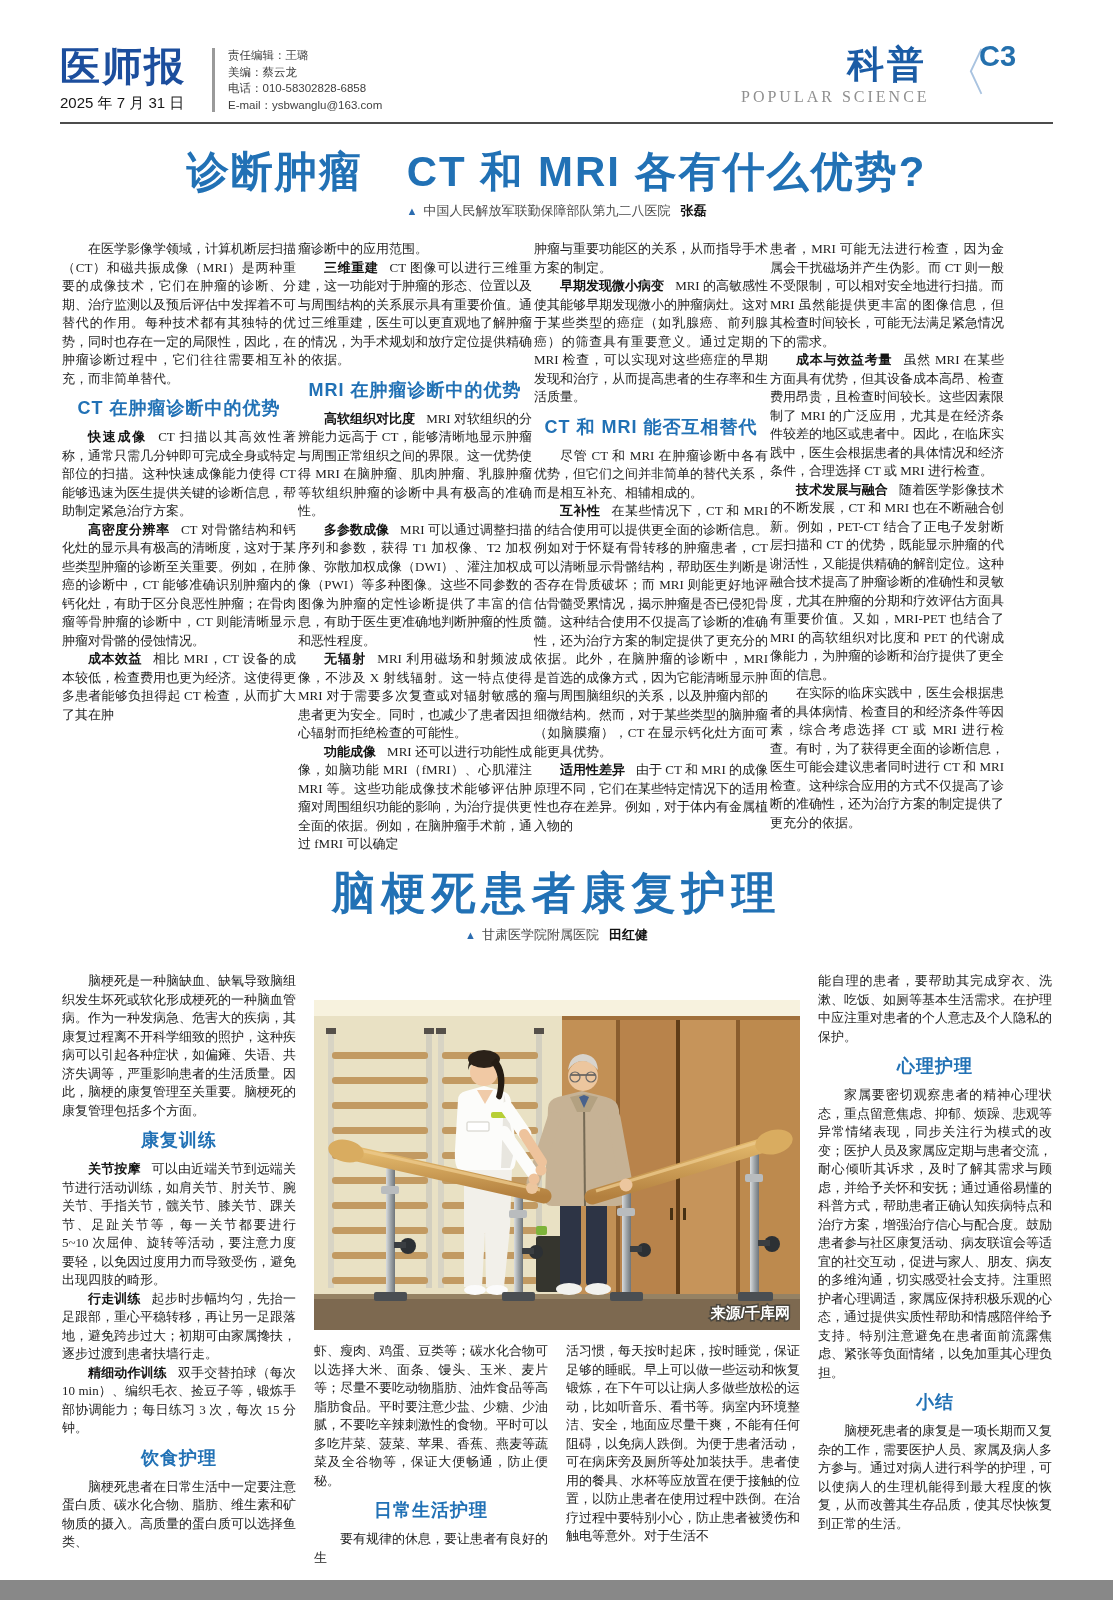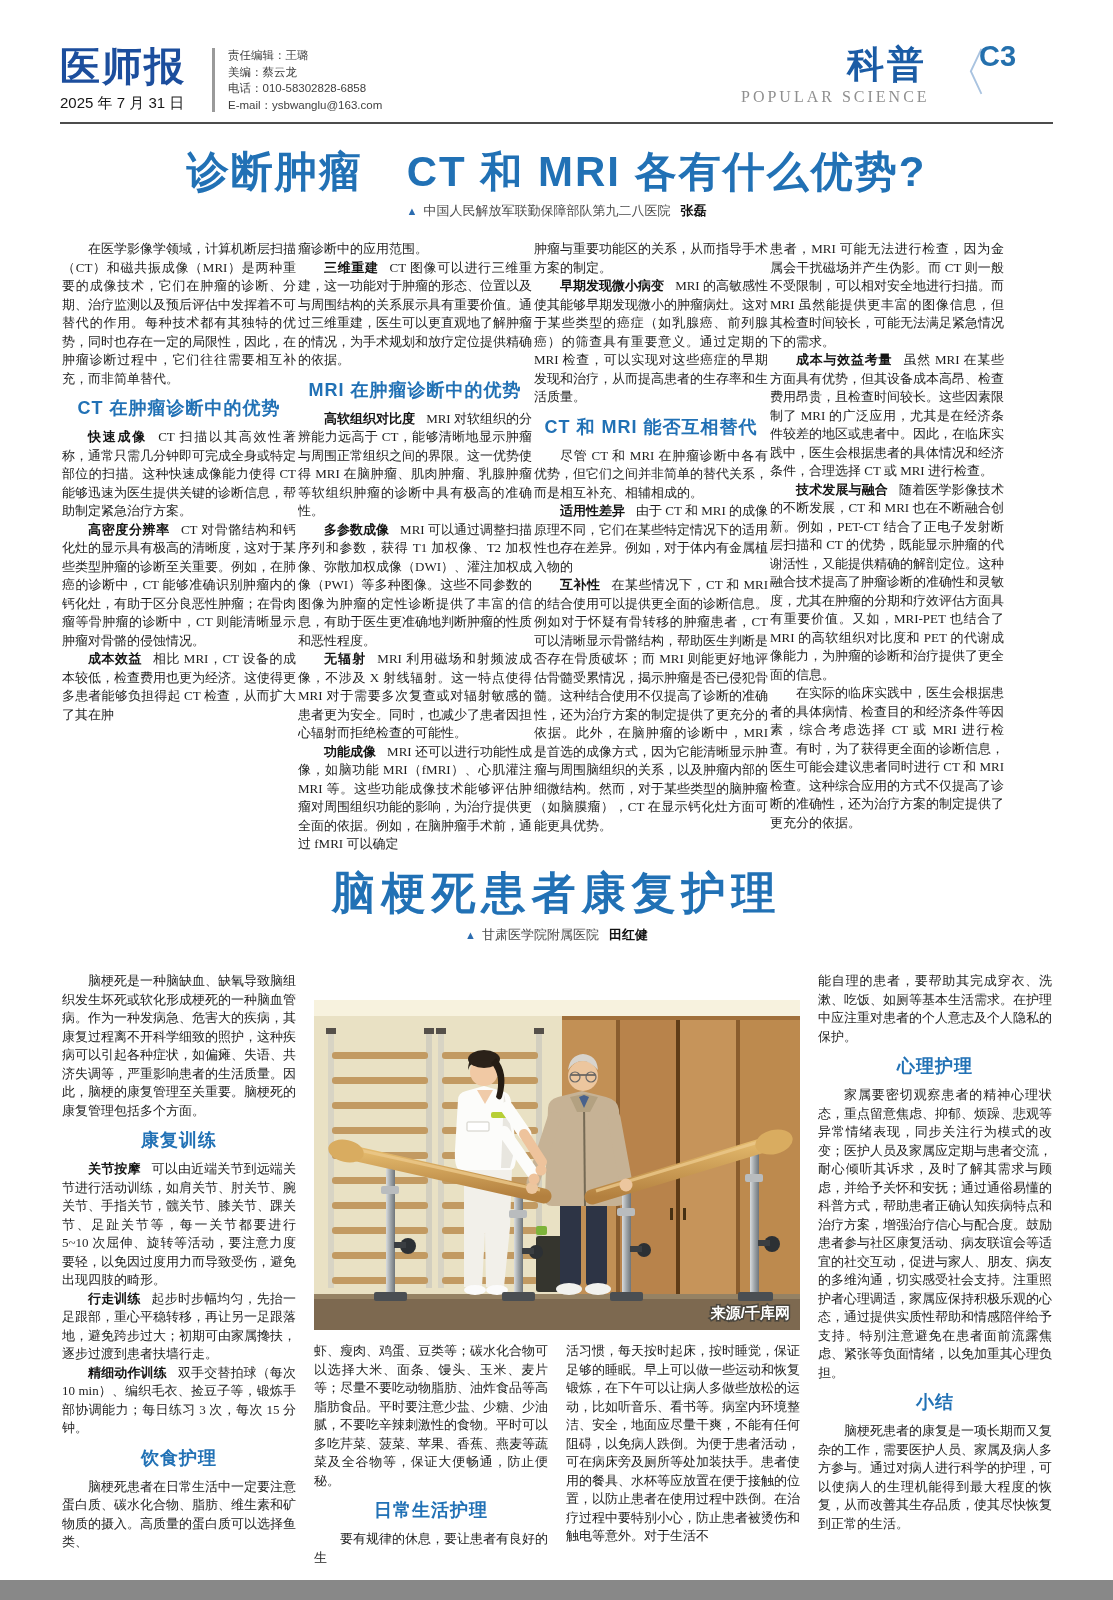--- a/index.html
+++ b/index.html
@@ -96,22 +96,22 @@
         <p class="para"><span class="lead">高软组织对比度</span>MRI 对软组织的分辨能力远高于 CT，能够清晰地显示肿瘤与周围正常组织之间的界限。这一优势使得 MRI 在脑肿瘤、肌肉肿瘤、乳腺肿瘤等软组织肿瘤的诊断中具有极高的准确性。</p>
         <p class="para"><span class="lead">多参数成像</span>MRI 可以通过调整扫描序列和参数，获得 T1 加权像、T2 加权像、弥散加权成像（DWI）、灌注加权成像（PWI）等多种图像。这些不同参数的图像为肿瘤的定性诊断提供了丰富的信息，有助于医生更准确地判断肿瘤的性质和恶性程度。</p>
         <p class="para"><span class="lead">无辐射</span>MRI 利用磁场和射频波成像，不涉及 X 射线辐射。这一特点使得 MRI 对于需要多次复查或对辐射敏感的患者更为安全。同时，也减少了患者因担心辐射而拒绝检查的可能性。</p>
         <p class="para"><span class="lead">功能成像</span>MRI 还可以进行功能性成像，如脑功能 MRI（fMRI）、心肌灌注 MRI 等。这些功能成像技术能够评估肿瘤对周围组织功能的影响，为治疗提供更全面的依据。例如，在脑肿瘤手术前，通过 fMRI 可以确定</p>
       </div>
     <div class="col">
         <p class="para cont">肿瘤与重要功能区的关系，从而指导手术方案的制定。</p>
         <p class="para"><span class="lead">早期发现微小病变</span>MRI 的高敏感性使其能够早期发现微小的肿瘤病灶。这对于某些类型的癌症（如乳腺癌、前列腺癌）的筛查具有重要意义。通过定期的 MRI 检查，可以实现对这些癌症的早期发现和治疗，从而提高患者的生存率和生活质量。</p>
         <div class="col-heading">CT 和 MRI 能否互相替代</div>
         <p class="para">尽管 CT 和 MRI 在肿瘤诊断中各有优势，但它们之间并非简单的替代关系，而是相互补充、相辅相成的。</p>
+        <p class="para"><span class="lead">互补性</span>在某些情况下，CT 和 MRI 的结合使用可以提供更全面的诊断信息。例如对于怀疑有骨转移的肿瘤患者，CT 可以清晰显示骨骼结构，帮助医生判断是否存在骨质破坏；而 MRI 则能更好地评估骨髓受累情况，揭示肿瘤是否已侵犯骨髓。这种结合使用不仅提高了诊断的准确性，还为治疗方案的制定提供了更充分的依据。此外，在脑肿瘤的诊断中，MRI 是首选的成像方式，因为它能清晰显示肿瘤与周围脑组织的关系，以及肿瘤内部的细微结构。然而，对于某些类型的脑肿瘤（如脑膜瘤），CT 在显示钙化灶方面可能更具优势。</p>
         <p class="para"><span class="lead">适用性差异</span>由于 CT 和 MRI 的成像原理不同，它们在某些特定情况下的适用性也存在差异。例如，对于体内有金属植入物的</p>
-        <p class="para"><span class="lead">互补性</span>在某些情况下，CT 和 MRI 的结合使用可以提供更全面的诊断信息。例如对于怀疑有骨转移的肿瘤患者，CT 可以清晰显示骨骼结构，帮助医生判断是否存在骨质破坏；而 MRI 则能更好地评估骨髓受累情况，揭示肿瘤是否已侵犯骨髓。这种结合使用不仅提高了诊断的准确性，还为治疗方案的制定提供了更充分的依据。此外，在脑肿瘤的诊断中，MRI 是首选的成像方式，因为它能清晰显示肿瘤与周围脑组织的关系，以及肿瘤内部的细微结构。然而，对于某些类型的脑肿瘤（如脑膜瘤），CT 在显示钙化灶方面可能更具优势。</p>
       </div>
     <div class="col">
         <p class="para cont">患者，MRI 可能无法进行检查，因为金属会干扰磁场并产生伪影。而 CT 则一般不受限制，可以相对安全地进行扫描。而 MRI 虽然能提供更丰富的图像信息，但其检查时间较长，可能无法满足紧急情况下的需求。</p>
         <p class="para"><span class="lead">成本与效益考量</span>虽然 MRI 在某些方面具有优势，但其设备成本高昂、检查费用昂贵，且检查时间较长。这些因素限制了 MRI 的广泛应用，尤其是在经济条件较差的地区或患者中。因此，在临床实践中，医生会根据患者的具体情况和经济条件，合理选择 CT 或 MRI 进行检查。</p>
         <p class="para"><span class="lead">技术发展与融合</span>随着医学影像技术的不断发展，CT 和 MRI 也在不断融合创新。例如，PET-CT 结合了正电子发射断层扫描和 CT 的优势，既能显示肿瘤的代谢活性，又能提供精确的解剖定位。这种融合技术提高了肿瘤诊断的准确性和灵敏度，尤其在肿瘤的分期和疗效评估方面具有重要价值。又如，MRI-PET 也结合了 MRI 的高软组织对比度和 PET 的代谢成像能力，为肿瘤的诊断和治疗提供了更全面的信息。</p>
         <p class="para">在实际的临床实践中，医生会根据患者的具体病情、检查目的和经济条件等因素，综合考虑选择 CT 或 MRI 进行检查。有时，为了获得更全面的诊断信息，医生可能会建议患者同时进行 CT 和 MRI 检查。这种综合应用的方式不仅提高了诊断的准确性，还为治疗方案的制定提供了更充分的依据。</p>
       </div>
   </div>
 
   <div id="a2-title" class="a-title">脑梗死患者康复护理</div>

